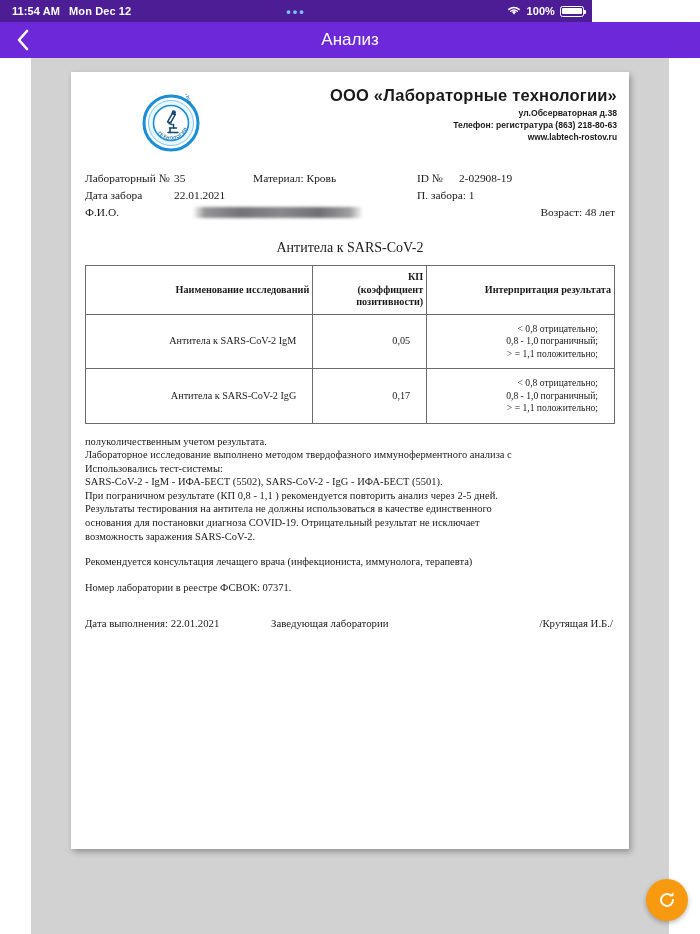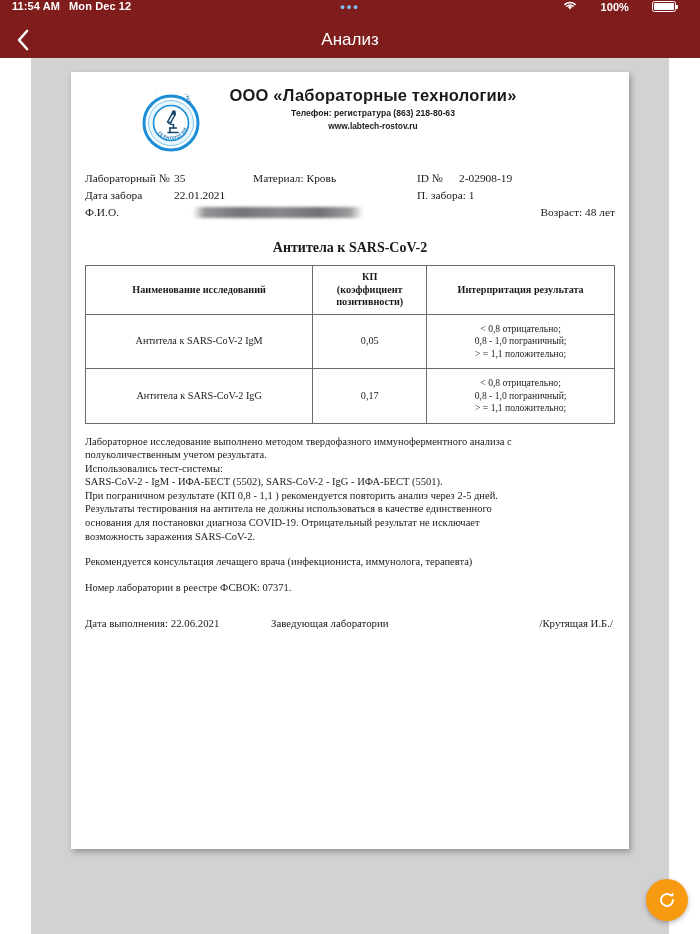--- a/index.html
+++ b/index.html
@@ -13,26 +13,26 @@
     background: #ffffff;
     font-family: "Liberation Sans", sans-serif;
     overflow: hidden;
     position: relative;
   }
 
   
   #status-bar {
     position: absolute;
     top: 0; left: 0;
-    width: 700px;
+    width: 592px;
     height: 22px;
-    background: #7f1d1d;
+    background: #4c1d95;
     color: #ffffff;
     display: flex;
-    align-items: flex-start;
+    align-items: center;
     font-size: 11px;
     font-weight: bold;
     letter-spacing: 0.1px;
     z-index: 40;
   }
   #status-left {
     display: flex;
     align-items: center;
     gap: 9px;
     padding-left: 12px;
@@ -44,22 +44,22 @@
     color: #7bc0f7;
     font-size: 13px;
     letter-spacing: 2px;
     line-height: 1;
     pointer-events: none;
   }
   #status-right {
     margin-left: auto;
     display: flex;
     align-items: center;
-    gap: 23px;
-    padding-right: 24px;
+    gap: 5px;
+    padding-right: 8px;
   }
   .battery {
     width: 24px;
     height: 11px;
     border: 1.3px solid #ffffff;
     border-radius: 2.5px;
     position: relative;
     box-sizing: border-box;
   }
   .battery::after {
@@ -80,21 +80,21 @@
     border-radius: 1px;
     display: block;
   }
 
   
   #nav-bar {
     position: absolute;
     top: 22px; left: 0;
     width: 700px;
     height: 36px;
-    background: #7f1d1d;
+    background: #6d28d9;
     z-index: 39;
   }
   #nav-title {
     position: absolute;
     left: 0; right: 0;
     top: 0;
     height: 36px;
     line-height: 36px;
     text-align: center;
     color: #ffffff;
@@ -154,21 +154,21 @@
     box-sizing: border-box;
   }
   #logo {
     position: absolute;
     left: 71px;
     top: 22px;
     width: 58px;
     height: 58px;
   }
   #letterhead-text {
-    text-align: center;
+    text-align: right;
     padding-left: 46px;
     font-family: "Liberation Sans", sans-serif;
   }
   #org-name {
     font-size: 16.5px;
     font-weight: bold;
     letter-spacing: 0.2px;
     margin-bottom: 3px;
   }
   .addr-line {
@@ -219,35 +219,35 @@
         rgba(132,132,136,0.80) 92%,
         rgba(160,160,162,0.0) 100%);
     filter: blur(1.6px);
     border-radius: 3px;
   }
 
   
   #results-title {
     text-align: center;
     font-size: 14px;
-    font-weight: bold;
+    font-weight: normal;
     margin-top: 16px;
   }
 
   
   #results-table {
     margin: 9px 14px 0 14px;
     width: 530px;
     border-collapse: collapse;
     font-size: 10.2px;
   }
   #results-table th,
   #results-table td {
     border: 1px solid #6b6b6b;
-    text-align: center;
+    text-align: right;
     vertical-align: middle;
   }
   #results-table th {
     font-weight: bold;
     padding: 5px 3px;
     line-height: 12.5px;
   }
   #results-table td {
     padding: 8px 16px;
     line-height: 12.5px;
@@ -363,20 +363,21 @@
             <path d="M30.2 19.6 L25.6 27.9"></path>
             <path d="M30.2 19.6 L33.2 20.5"></path>
             <path d="M25.6 27.9 L28.6 28.8"></path>
             <path d="M27 29.6 L30.2 30.6"></path>
           </g>
           <circle cx="31.8" cy="18.4" r="2.1" fill="#17466b"></circle>
         </svg>
       </div>
       <div id="letterhead-text">
         <div id="org-name">ООО «Лабораторные технологии»</div>
+        <div class="addr-line">ул.Обсерваторная  д.38</div>
         <div class="addr-line">Телефон: регистратура (863) 218-80-63</div>
         <div id="site-line">www.labtech-rostov.ru</div>
       </div>
     </div>
 
     <div id="patient-meta">
       <div class="meta-row">
         <span class="m-label c1">Лабораторный №</span>
         <span class="m-label c1v">35</span>
         <span class="m-label c2">Материал: Кровь</span>
@@ -425,35 +426,35 @@
           <td class="interp-cell">
             <div>&lt; 0,8 отрицательно;</div>
             <div>0,8 - 1,0 пограничный;</div>
             <div>&gt; = 1,1 положительно;</div>
           </td>
         </tr>
       </tbody>
     </table>
 
     <div id="narrative">
+      <p>полуколичественным учетом результата.</p>
       <p>Лабораторное исследование выполнено методом твердофазного иммуноферментного анализа с</p>
-      <p>полуколичественным учетом результата.</p>
       <p>Использовались тест-системы:</p>
       <p>SARS-CoV-2 - IgM - ИФА-БЕСТ (5502), SARS-CoV-2 - IgG - ИФА-БЕСТ (5501).</p>
       <p>При пограничном результате (КП  0,8 - 1,1 ) рекомендуется повторить анализ через 2-5 дней.</p>
       <p>Результаты тестирования на антитела не должны использоваться в качестве единственного</p>
       <p>основания для постановки диагноза COVID-19. Отрицательный результат не исключает</p>
       <p>возможность заражения SARS-CoV-2.</p>
       <p class="gap">Рекомендуется консультация лечащего врача (инфекциониста, иммунолога, терапевта)</p>
       <p class="gap">Номер лаборатории в реестре ФСВОК: 07371.</p>
     </div>
 
     <div id="signature-block">
       <div class="sig-row">
-        <span class="s1">Дата выполнения: 22.06.2021</span>
+        <span class="s1">Дата выполнения: 22.01.2021</span>
         <span class="s2">Заведующая лаборатории</span>
         <span class="s3">/Крутящая И.Б./</span>
       </div>
     </div>
 
   </div>
 </div>
 
 <button id="refresh-fab">
   <span>

